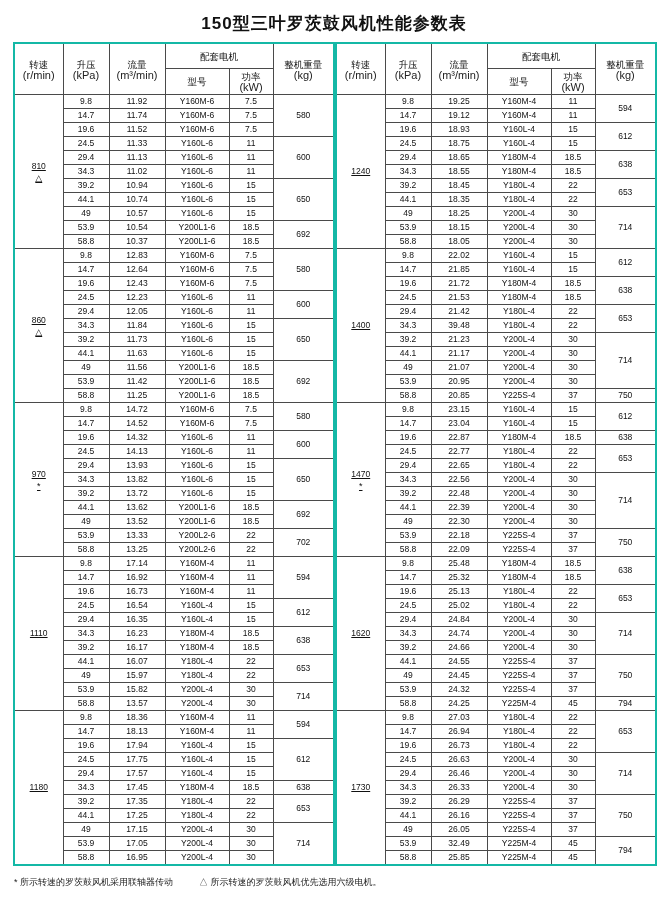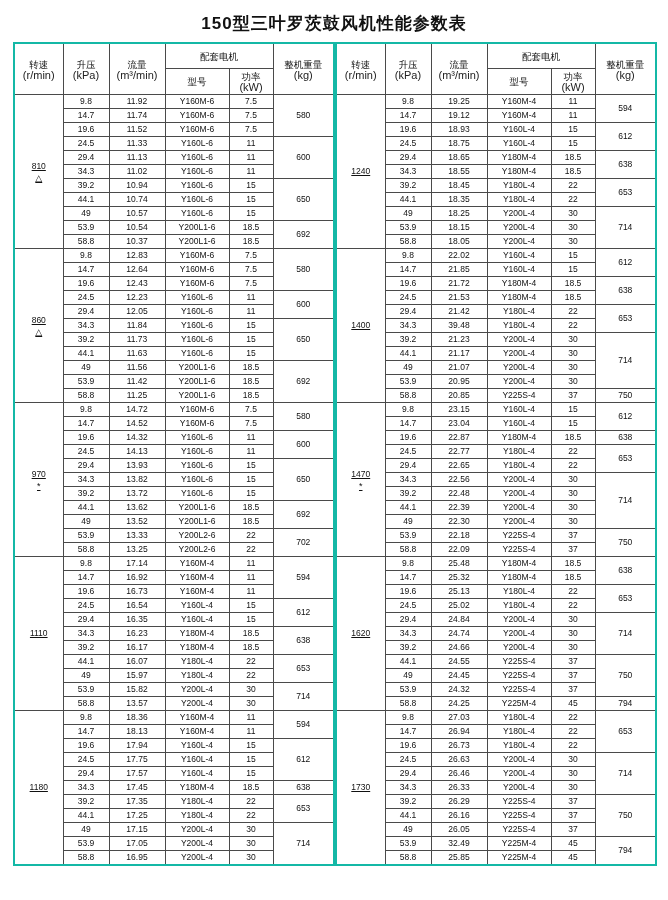--- a/index.html
+++ b/index.html
@@ -849,14 +849,18 @@
             <td>58.8</td>
             <td>25.85</td>
             <td>Y225M-4</td>
             <td>45</td>
           </tr>
         </tbody>
     </table>
 
   </div>
 
+  <div class="footnote">
+    <span>* 所示转速的罗茨鼓风机采用联轴器传动</span>
+    <span>△ 所示转速的罗茨鼓风机优先选用六级电机。</span>
+  </div>
 
 </div>
 
 </body></html>

